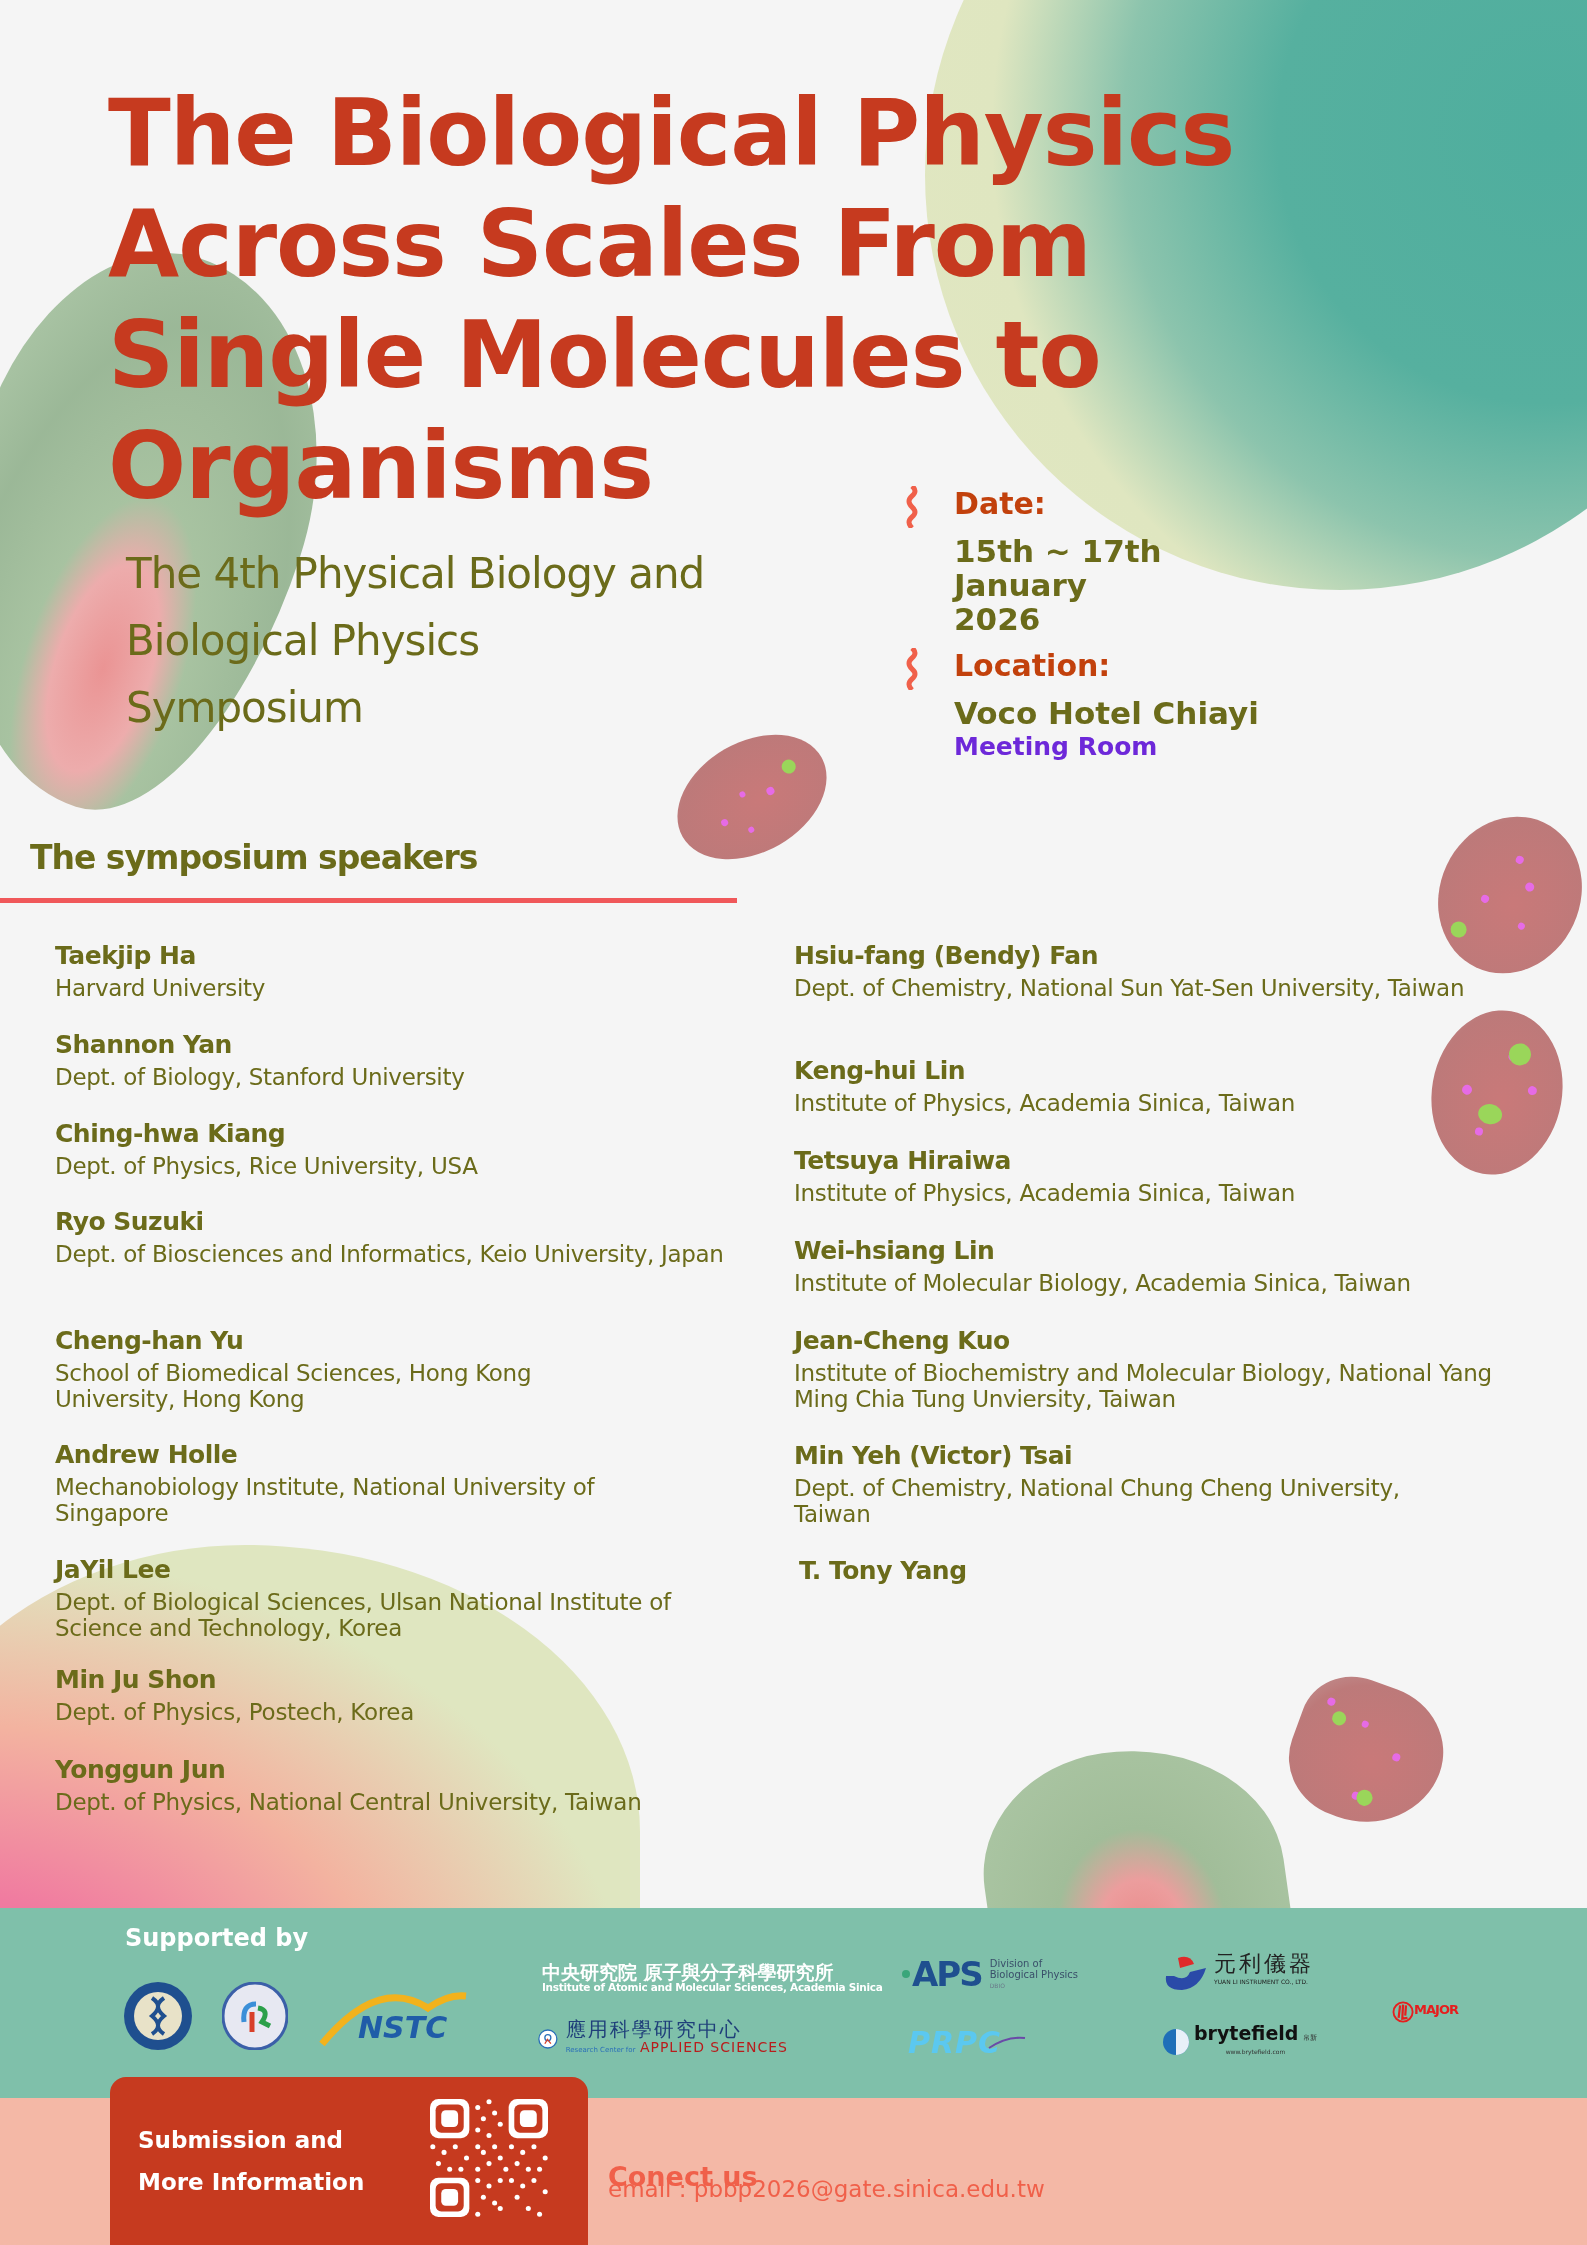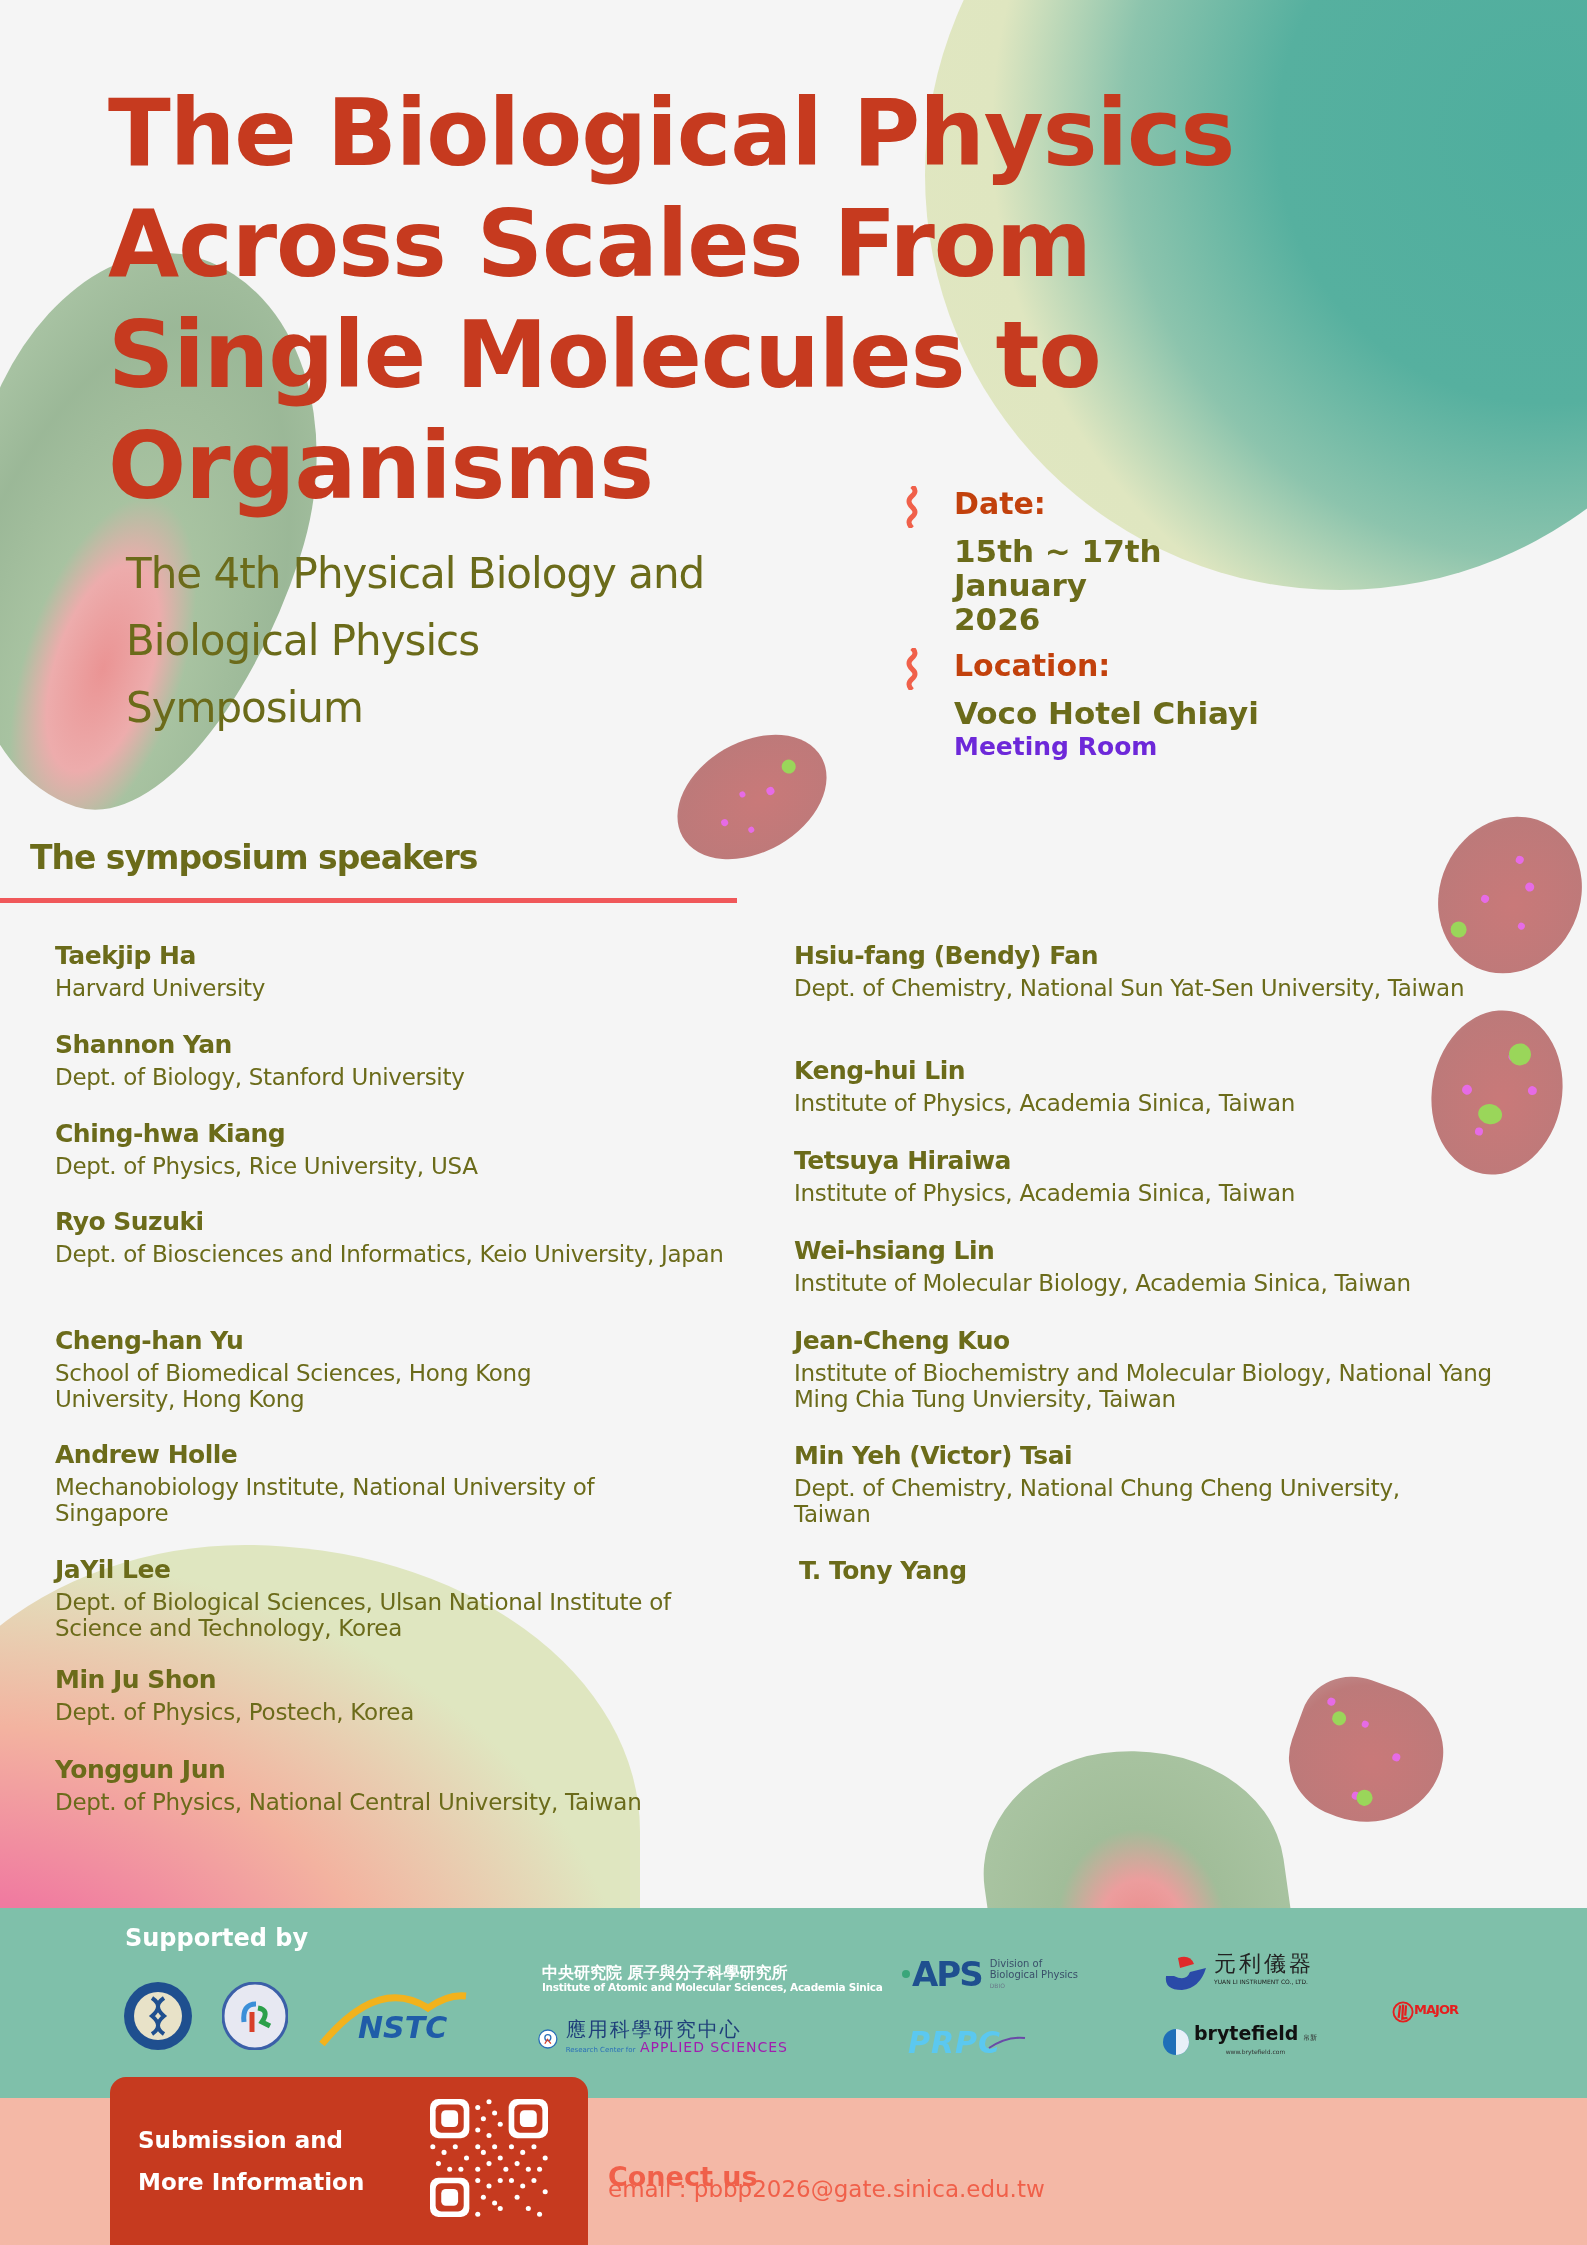--- a/index.html
+++ b/index.html
@@ -219,36 +219,36 @@
     <path d="M4 58 Q60 -10 110 22 Q130 8 148 10" stroke="#f2b21c" stroke-width="7" fill="none"></path>
     <text x="40" y="52" font-family="DejaVu Sans, sans-serif" font-weight="bold" font-style="italic" font-size="30" fill="#1f5ca8">NSTC</text>
   </svg>
 </div>
 
 <div class="logo" style="left:538px;top:1960px;width:318px;height:40px;justify-content:flex-start;">
   <svg width="26" height="34" viewBox="0 0 26 34">
     <path d="M2 32 L22 2 L14 20 L24 16 L4 32 Z" fill="#2a4f9a"></path>
   </svg>
   <div style="margin-left:4px;line-height:15px;">
-    <div style="font-size:16px;color:#ffffff;font-weight:bold;font-family:'DejaVu Sans',sans-serif;">中央研究院 原子與分子科學研究所</div>
+    <div style="font-size:19px;color:#ffffff;font-weight:bold;font-family:'DejaVu Sans',sans-serif;">中央研究院 原子與分子科學研究所</div>
     <div style="font-size:10.5px;color:#ffffff;font-weight:bold;font-family:'DejaVu Sans',sans-serif;white-space:nowrap;letter-spacing:-.3px;">Institute of Atomic and Molecular Sciences, Academia Sinica</div>
   </div>
 </div>
 
 <div class="logo" style="left:538px;top:2016px;width:250px;height:46px;justify-content:flex-start;">
   <svg width="46" height="46" viewBox="0 0 46 46">
     <circle cx="23" cy="23" r="21" fill="#ffffff" stroke="#2a6fb8" stroke-width="3"></circle>
     <circle cx="23" cy="20" r="7" fill="none" stroke="#2a6fb8" stroke-width="3"></circle>
     <path d="M16 34 L22 24 L30 34" stroke="#d8402a" stroke-width="3" fill="none"></path>
   </svg>
   <div style="margin-left:8px;line-height:18px;">
     <div style="font-size:20px;color:#1f3f7a;font-family:'DejaVu Sans',sans-serif;letter-spacing:2px;">應用科學研究中心</div>
     <div style="white-space:nowrap;">
       <span style="font-size:7px;color:#2a6fb8;font-family:'DejaVu Sans',sans-serif;">Research Center for</span>
-      <span style="font-size:14px;color:#a21caf;font-family:'DejaVu Sans',sans-serif;letter-spacing:1px;">APPLIED SCIENCES</span>
+      <span style="font-size:14px;color:#b91c1c;font-family:'DejaVu Sans',sans-serif;letter-spacing:1px;">APPLIED SCIENCES</span>
     </div>
   </div>
 </div>
 
 <div class="logo" style="left:902px;top:1950px;width:200px;height:48px;justify-content:flex-start;">
   <svg width="8" height="8" viewBox="0 0 8 8" style="margin-right:2px">
       <circle cx="4" cy="4" r="4" fill="#3aa67a"></circle>
     </svg>
   <span style="font-family:'DejaVu Sans',sans-serif;font-weight:bold;font-size:34px;color:#1f4f8f;letter-spacing:-2px;">APS</span>
   <div style="margin-left:8px;line-height:11px;">

